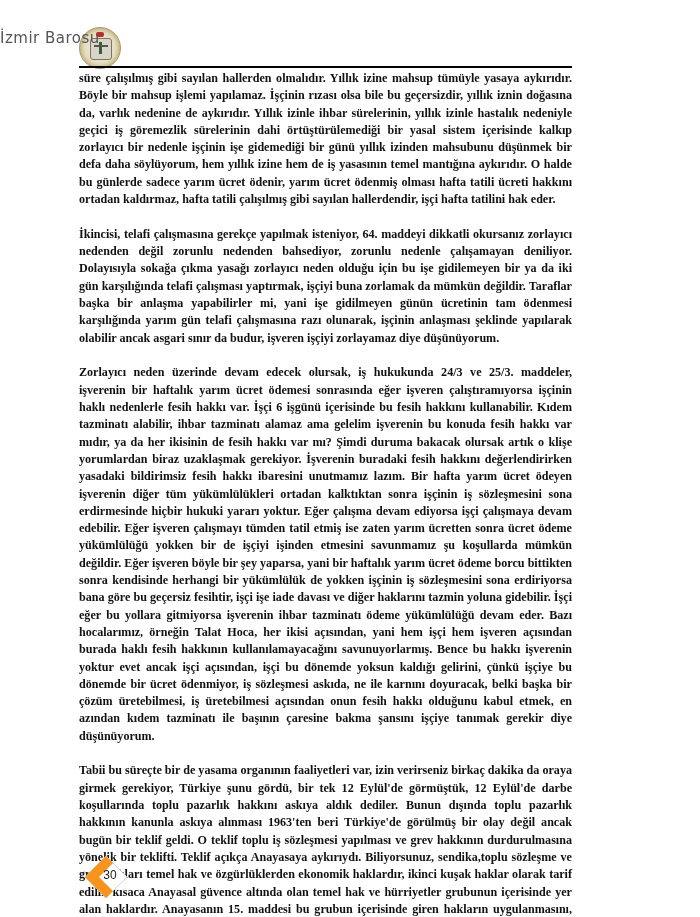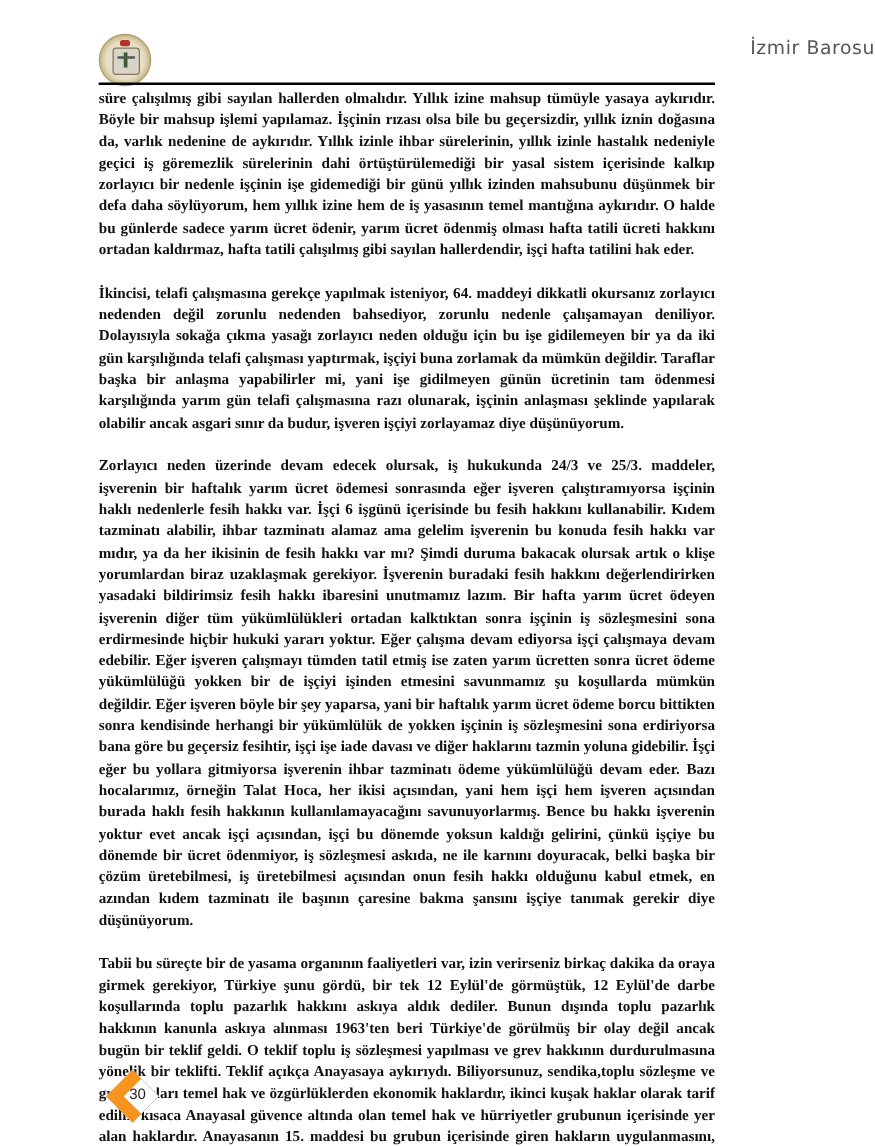--- a/index.html
+++ b/index.html
@@ -17,21 +17,21 @@
     .logo .inner::before {
       content: ""; position: absolute; left: 8px; top: 3px; width: 3px; height: 12px; background: #3b5a3a;
     }
     .logo .inner::after {
       content: ""; position: absolute; left: 3px; top: 6px; width: 14px; height: 2px; background: #555;
     }
     .logo .crown {
       position: absolute; left: 16px; top: 4px; width: 8px; height: 5px; background: #b4302a; border-radius: 2px;
     }
     .header-title {
-      position: absolute; left: 0; width: 700px; top: 29px; text-align: right;
+      position: absolute; left: 0; width: 700px; top: 29px; text-align: left;
       font-family: "DejaVu Sans", sans-serif; font-size: 15px; color: #555555; letter-spacing: 0.5px;
     }
     .header-rule {
       position: absolute; left: 79px; top: 66px; width: 493px; height: 2px; background: #000;
     }
     .content {
       position: absolute; left: 79px; top: 70px; width: 493px;
       font-family: "Liberation Serif", serif; font-size: 12.1px; line-height: 17.3px; color: #111;
       text-align: justify;
     }

